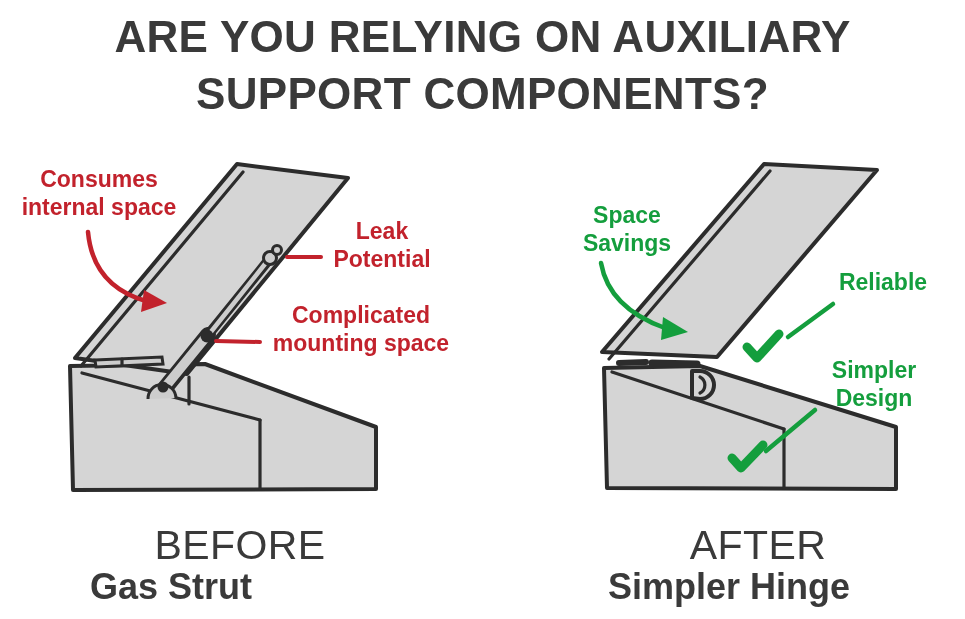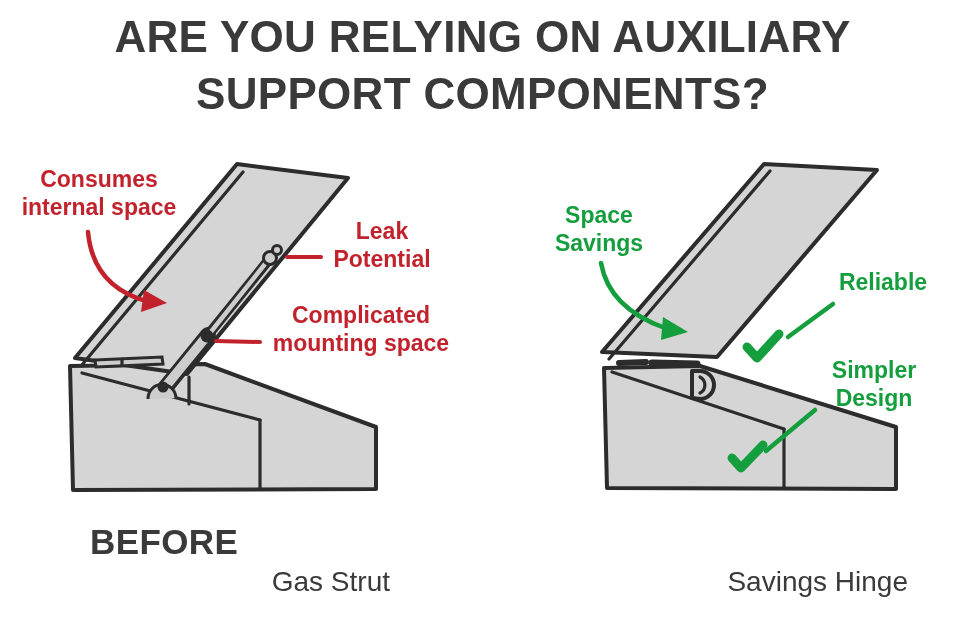--- a/index.html
+++ b/index.html
@@ -26,26 +26,26 @@
   }
   .page-title span{display:inline-block;max-width:860px;}
   .illustration{position:absolute;}
   .callout{
     position:absolute;text-align:center;font-weight:bold;
     font-size:23px;line-height:1.22;
   }
   .callout.neg{color:var(--negative-red);}
   .callout.pos{color:var(--positive-green);}
   .panel-heading{
-    position:absolute;font-weight:bold;
-    font-size:35px;color:var(--heading);letter-spacing:.4px;
+    position:absolute;text-align:center;font-weight:normal;
+    font-size:41px;color:var(--heading);letter-spacing:.4px;
   }
   .panel-subheading{
-    position:absolute;text-align:right;font-weight:normal;
-    font-size:28px;color:var(--heading);
+    position:absolute;text-align:left;font-weight:bold;
+    font-size:36px;color:var(--heading);
   }
   
   .surface{fill:var(--surface);stroke:var(--ink);stroke-width:4;stroke-linejoin:round;}
   .detail{fill:none;stroke:var(--ink);stroke-width:3.2;stroke-linecap:round;}
   .ink-line{stroke:var(--ink);stroke-linecap:round;}
   .metal-line{stroke:var(--metal);stroke-linecap:round;}
   .metal-fill{fill:var(--metal);stroke:var(--ink);stroke-width:3;}
   .ink-fill{fill:var(--ink);stroke:none;}
   .neg-stroke{stroke:var(--negative-red);fill:none;stroke-linecap:round;}
   .neg-fill{fill:var(--negative-red);stroke:none;}
@@ -136,24 +136,25 @@
     <line class="pos-stroke" stroke-width="4.5" x1="815" y1="410" x2="766" y2="451"></line>
     <path class="check" d="M732,458 L741,468 L763,445"></path>
   </svg>
 
   <div class="callout neg" style="left:8px;top:165px;width:182px;">Consumes internal space</div>
 
   <div class="callout neg" style="left:324px;top:217px;width:116px;">Leak Potential</div>
 
   <div class="callout neg" style="left:262px;top:301px;width:198px;">Complicated mounting space</div>
 
-  <div class="callout pos" style="left:542px;top:201px;width:114px;">Space Savings</div>
+  <div class="callout pos" style="left:570px;top:201px;width:114px;">Space Savings</div>
 
   <div class="callout pos" style="left:814px;top:356px;width:120px;">Simpler Design</div>
 
   <div class="callout pos" style="left:822px;top:268px;width:122px;">Reliable</div>
 
   <div class="panel-heading" style="left:90px;top:522px;width:300px;">BEFORE</div>
   <div class="panel-subheading" style="left:90px;top:566px;width:300px;">Gas Strut</div>
 
-  <div class="panel-subheading" style="left:608px;top:566px;width:300px;">Savings Hinge</div>
+  <div class="panel-heading" style="left:608px;top:522px;width:300px;">AFTER</div>
+  <div class="panel-subheading" style="left:608px;top:566px;width:300px;">Simpler Hinge</div>
 
 </div>
 
 </body></html>

